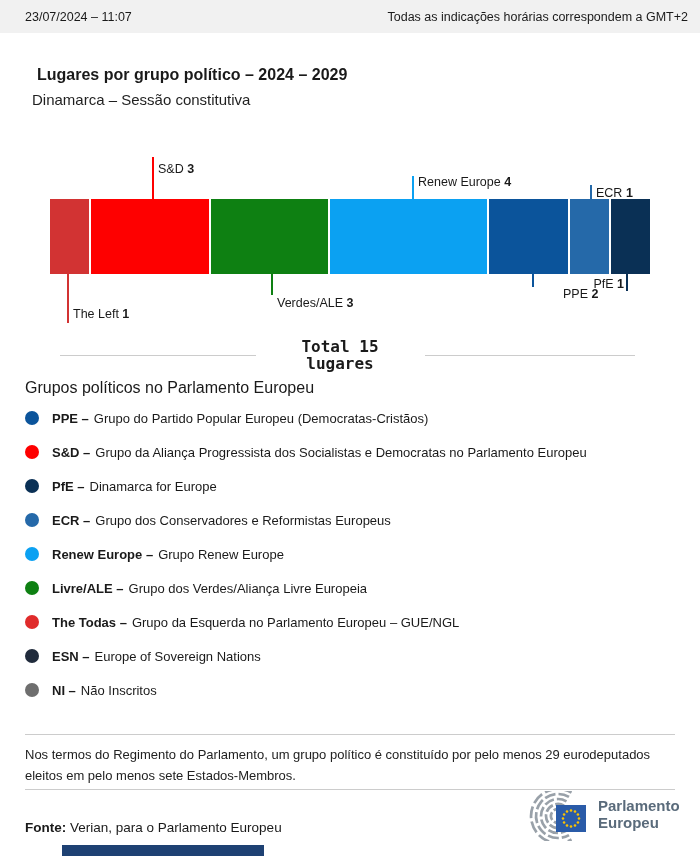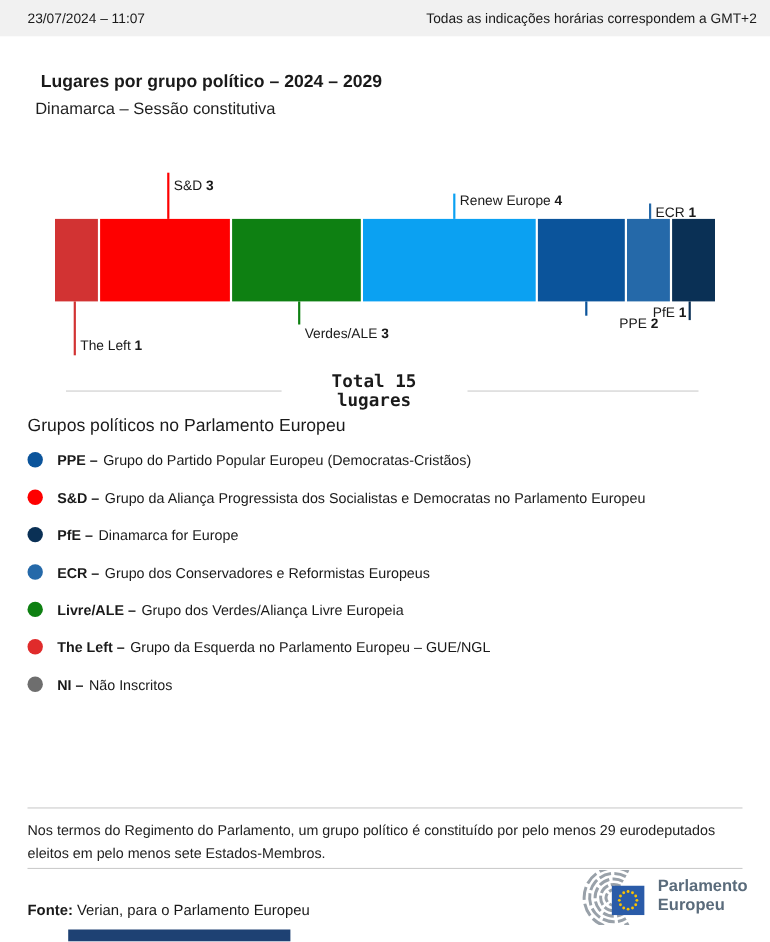--- a/index.html
+++ b/index.html
@@ -130,28 +130,38 @@
       <span class="dot" style="background: rgb(10, 48, 85);"></span>
       <span class="abbr">PfE –</span>
       <span>Dinamarca for Europe</span>
     </li>
     <li>
       <span class="dot" style="background: rgb(37, 105, 169);"></span>
       <span class="abbr">ECR –</span>
       <span>Grupo dos Conservadores e Reformistas Europeus</span>
     </li>
     <li>
+      <span class="dot" style="background: rgb(11, 161, 242);"></span>
+      <span class="abbr">Renew Europe –</span>
+      <span>Grupo Renew Europe</span>
+    </li>
+    <li>
       <span class="dot" style="background: rgb(14, 128, 18);"></span>
       <span class="abbr">Livre/ALE –</span>
       <span>Grupo dos Verdes/Aliança Livre Europeia</span>
     </li>
     <li>
       <span class="dot" style="background: rgb(224, 43, 43);"></span>
-      <span class="abbr">The Left –</span>
+      <span class="abbr">The Todas –</span>
       <span>Grupo da Esquerda no Parlamento Europeu – GUE/NGL</span>
+    </li>
+    <li>
+      <span class="dot" style="background: rgb(32, 43, 60);"></span>
+      <span class="abbr">ESN –</span>
+      <span>Europe of Sovereign Nations</span>
     </li>
     <li>
       <span class="dot" style="background: rgb(110, 110, 110);"></span>
       <span class="abbr">NI –</span>
       <span>Não Inscritos</span>
     </li>
   </ul>
 
 <div class="hr hr1"></div>
 <p class="footnote">Nos termos do Regimento do Parlamento, um grupo político é constituído por pelo menos 29 eurodeputados eleitos em pelo menos sete Estados-Membros.</p>

